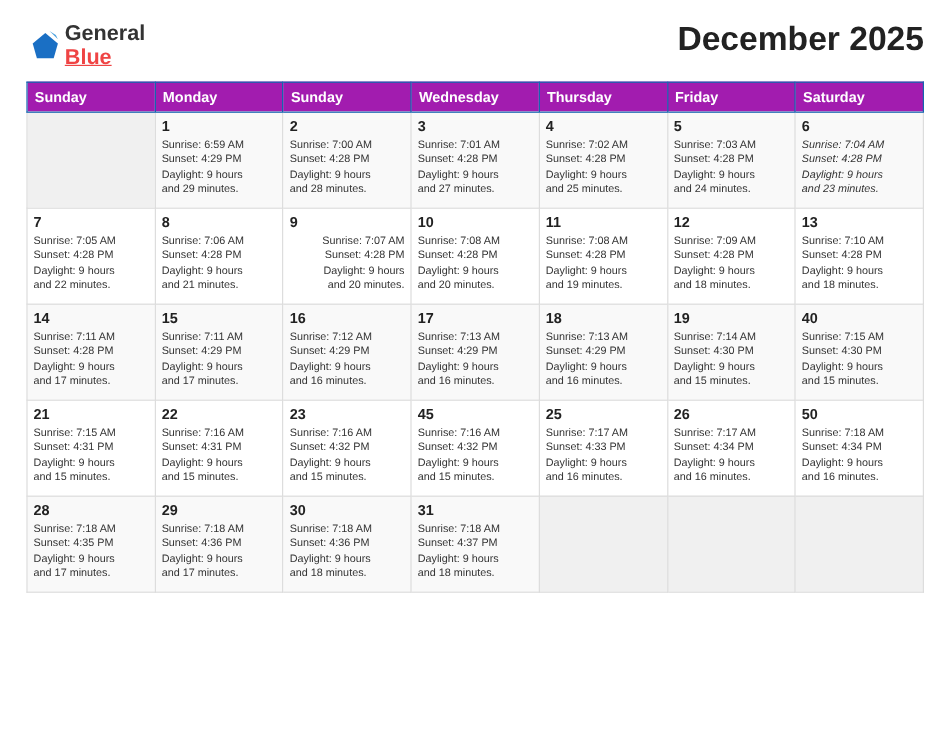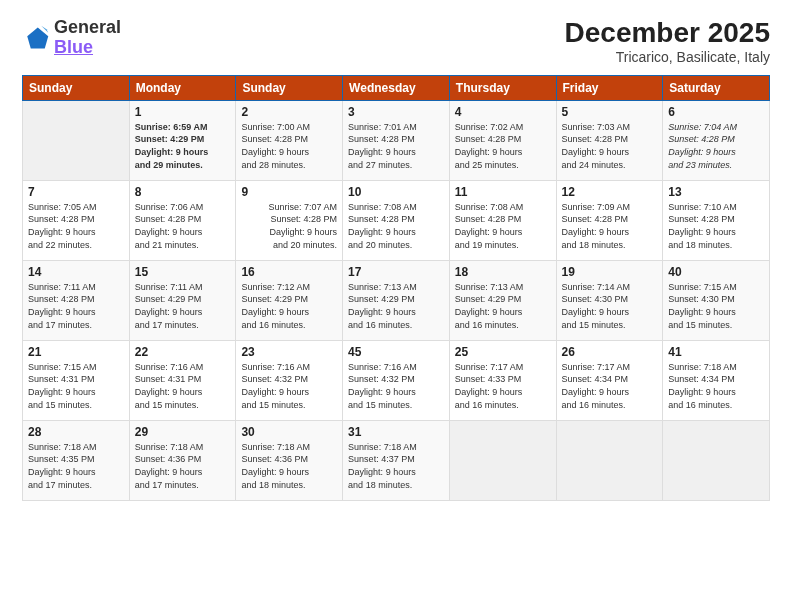--- a/index.html
+++ b/index.html
@@ -27,47 +27,46 @@
       display: flex;
       align-items: center;
       gap: 4px;
     }
     .logo-text {
       font-size: 18px;
       font-weight: bold;
       line-height: 1.1;
     }
     .logo-text .general { color: #333; }
-    .logo-text .blue { color: #8b5cf6; text-decoration: underline; }
+    .logo-text .blue { color: #ef4444; text-decoration: underline; }
     .logo-icon {
       width: 28px;
       height: 28px;
     }
     .title-block {
-      text-align: right;
     }
     .title-block h1 {
       font-size: 28px;
       font-weight: bold;
       color: #222;
       line-height: 1.1;
     }
     .title-block .subtitle {
       font-size: 14px;
       color: #444;
     }
     .calendar {
       flex: 1;
       border: 1px solid #ccc;
       border-collapse: collapse;
       width: 100%;
       table-layout: fixed;
     }
     .calendar thead tr th {
-      background: #c2410c;
+      background: #a21caf;
       color: #fff;
       font-size: 12px;
       font-weight: bold;
       text-align: left;
       padding: 5px 6px;
       border: 1px solid #1565b0;
     }
     .calendar tbody tr td {
       vertical-align: top;
       padding: 4px 5px;
@@ -106,42 +105,41 @@
         <polygon points="18,4 30,14 26,28 10,28 6,14" fill="#1a6fc4"></polygon>
         <polygon points="22,2 30,10 28,6" fill="#4fa3e0"></polygon>
       </svg>
       <div class="logo-text">
         <span class="general">General</span><br>
         <span class="blue">Blue</span>
       </div>
     </div>
     <div class="title-block">
       <h1>December 2025</h1>
-      <div class="subtitle">Tricarico, Basilicate, Italy</div>
     </div>
   </div>
 
   <table class="calendar">
     <thead>
       <tr>
         <th>Sunday</th>
         <th>Monday</th>
         <th>Sunday</th>
         <th>Wednesday</th>
         <th>Thursday</th>
         <th>Friday</th>
         <th>Saturday</th>
       </tr>
     </thead>
     <tbody id="calendar-body">
     <tr>
           <td class="empty"></td>
           <td>
             <span class="day-num">1</span>
-            <div class="day-info" style="white-space: pre-line; font-weight: bold;">Sunrise: 6:59 AM
+            <div class="day-info" style="white-space: pre-line;">Sunrise: 6:59 AM
 Sunset: 4:29 PM
 Daylight: 9 hours
 and 29 minutes.</div>
           </td>
           <td>
             <span class="day-num">2</span>
             <div class="day-info" style="white-space: pre-line;">Sunrise: 7:00 AM
 Sunset: 4:28 PM
 Daylight: 9 hours
 and 28 minutes.</div>
@@ -314,21 +312,21 @@
 and 16 minutes.</div>
           </td>
           <td>
             <span class="day-num">26</span>
             <div class="day-info" style="white-space: pre-line;">Sunrise: 7:17 AM
 Sunset: 4:34 PM
 Daylight: 9 hours
 and 16 minutes.</div>
           </td>
           <td>
-            <span class="day-num">41</span>
+            <span class="day-num">50</span>
             <div class="day-info" style="white-space: pre-line;">Sunrise: 7:18 AM
 Sunset: 4:34 PM
 Daylight: 9 hours
 and 16 minutes.</div>
           </td>
         </tr>
         <tr>
           <td>
             <span class="day-num">28</span>
             <div class="day-info" style="white-space: pre-line;">Sunrise: 7:18 AM

